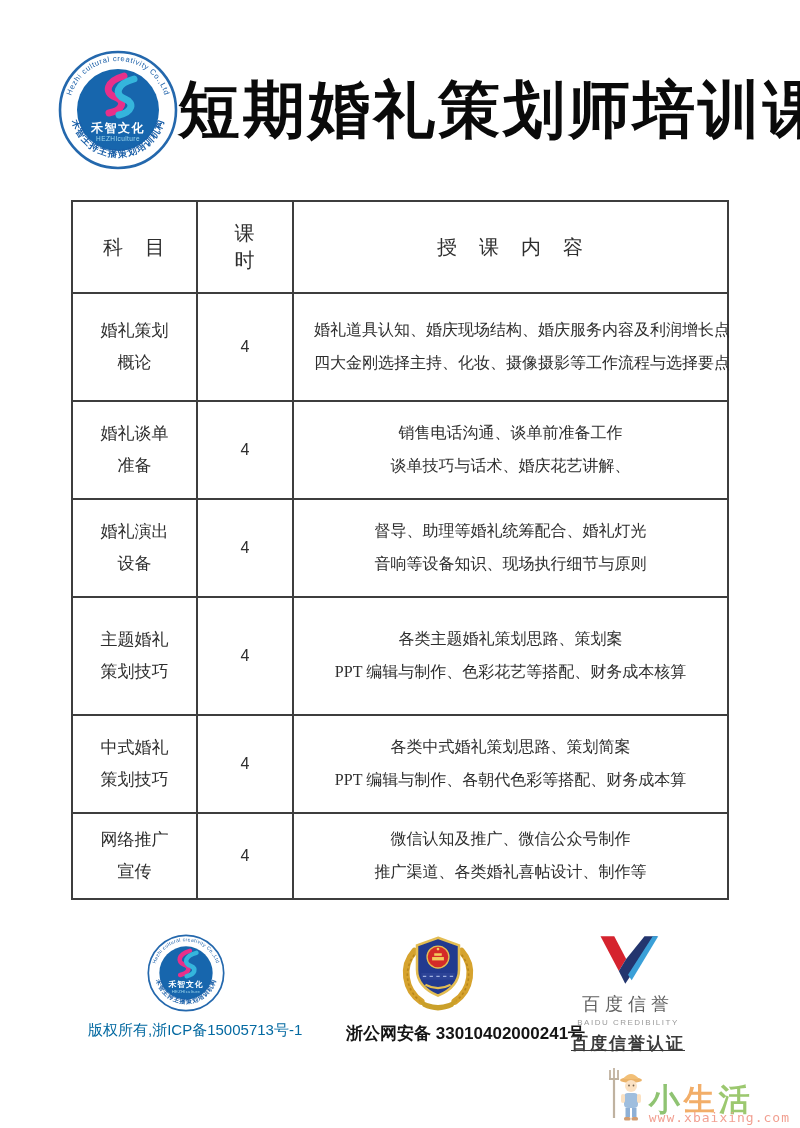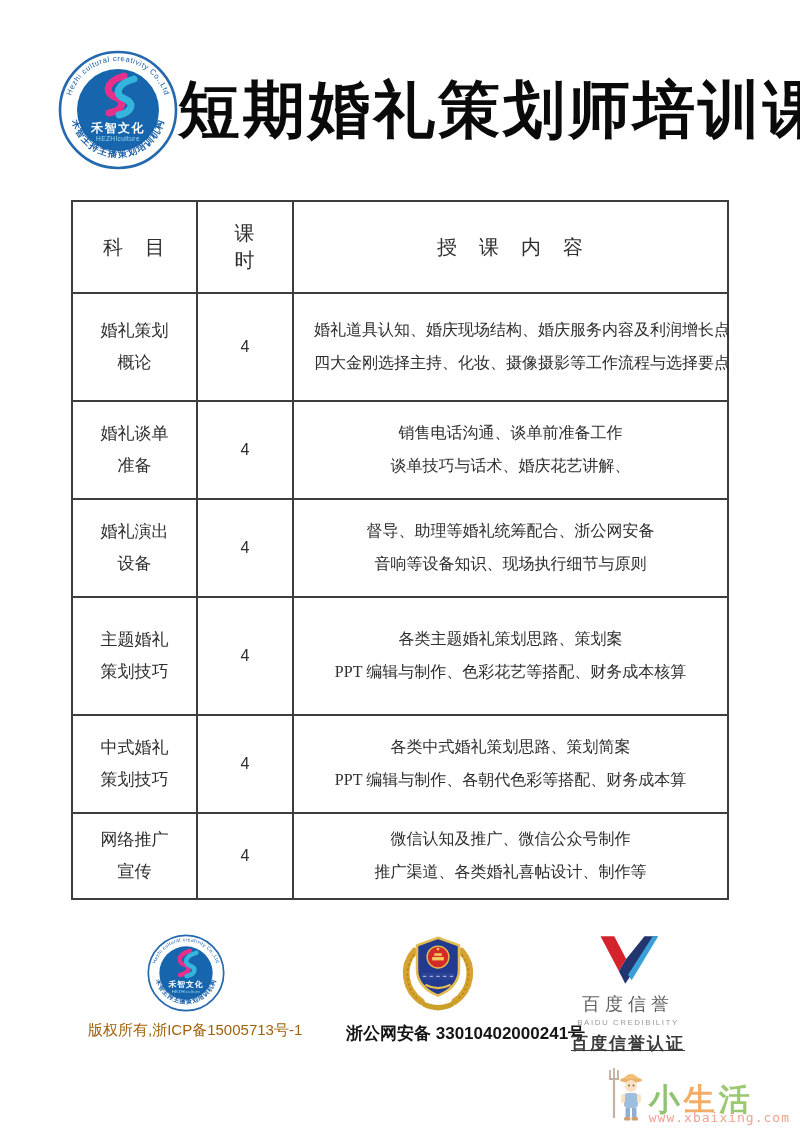--- a/index.html
+++ b/index.html
@@ -31,21 +31,21 @@
   td.hours{font-size:16px;font-family:"Liberation Sans","DejaVu Sans",sans-serif;}
   td.content{font-size:16px;line-height:2.05;border-radius:19px;}
   td.content div{white-space:nowrap;}
   
   .footer{position:relative;height:132px;margin-top:34px;}
   .f-block{position:absolute;top:0;text-align:center;}
   .f-left{left:88px;width:196px;}
   .f-mid{left:346px;width:184px;}
   .f-right{left:550px;width:156px;}
   .logo-small{width:78px;height:78px;}
-  .cap-copyright{margin-top:5px;font:15px "Liberation Sans","DejaVu Sans",sans-serif;color:#a16207;white-space:nowrap;}
+  .cap-copyright{margin-top:5px;font:15px "Liberation Sans","DejaVu Sans",sans-serif;color:#0369a1;white-space:nowrap;}
   .badge-svg{width:84px;height:78px;}
   .cap-police{margin-top:6px;font:bold 17px "Liberation Sans","DejaVu Sans",sans-serif;color:#141414;white-space:nowrap;}
   .vlogo-svg{width:66px;height:52px;}
   .cap-baidu-cn{font-size:18px;color:#5f5f5f;letter-spacing:5px;font-family:"Liberation Sans",sans-serif;margin-top:2px;}
   .cap-baidu-en{font-size:8px;color:#9a9a9a;letter-spacing:1.5px;font-family:"Liberation Sans",sans-serif;margin-top:2px;}
   .cap-baidu-cert{font-size:17px;font-weight:bold;color:#3a3a3a;letter-spacing:2px;font-family:"Liberation Sans",sans-serif;margin-top:5px;text-decoration:underline;}
   
   .watermark{position:absolute;right:10px;bottom:4px;display:flex;align-items:flex-end;opacity:.85;}
   .farmer-svg{width:40px;height:58px;margin-right:2px;}
   .wm-text{line-height:1;}
@@ -116,21 +116,21 @@
     </td>
   </tr>
 
   <tr class="r2">
     <td class="subject">
       <div>婚礼演出设备</div>
       <div></div>
     </td>
     <td class="hours">4</td>
     <td class="content">
-      <div>督导、助理等婚礼统筹配合、浙公网安备</div>
+      <div>督导、助理等婚礼统筹配合、婚礼灯光</div>
       <div>音响等设备知识、现场执行细节与原则</div>
     </td>
   </tr>
 
   <tr class="r3">
     <td class="subject">
       <div>主题婚礼</div>
       <div>策划技巧</div>
     </td>
     <td class="hours">4</td>

